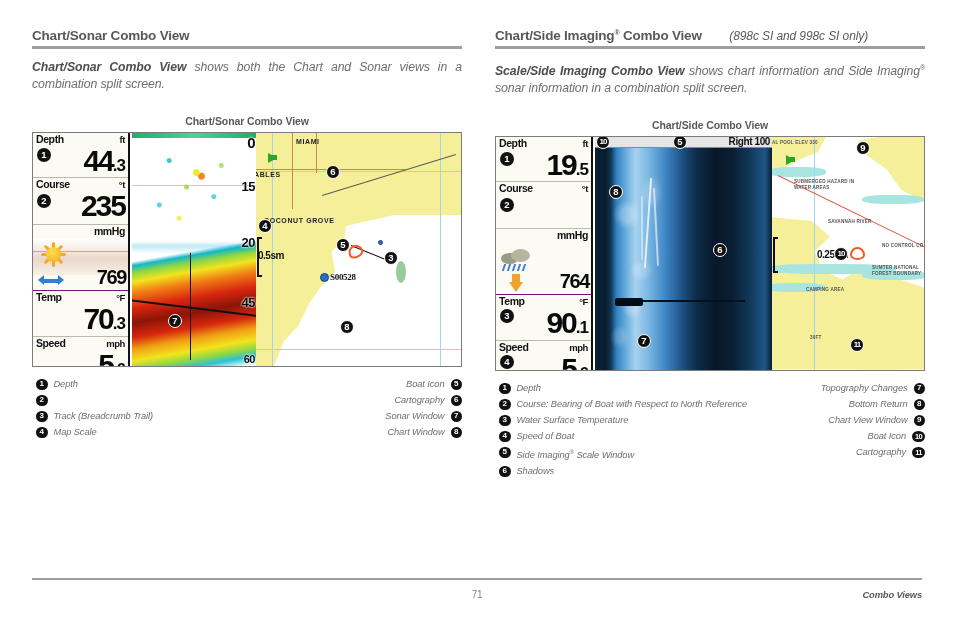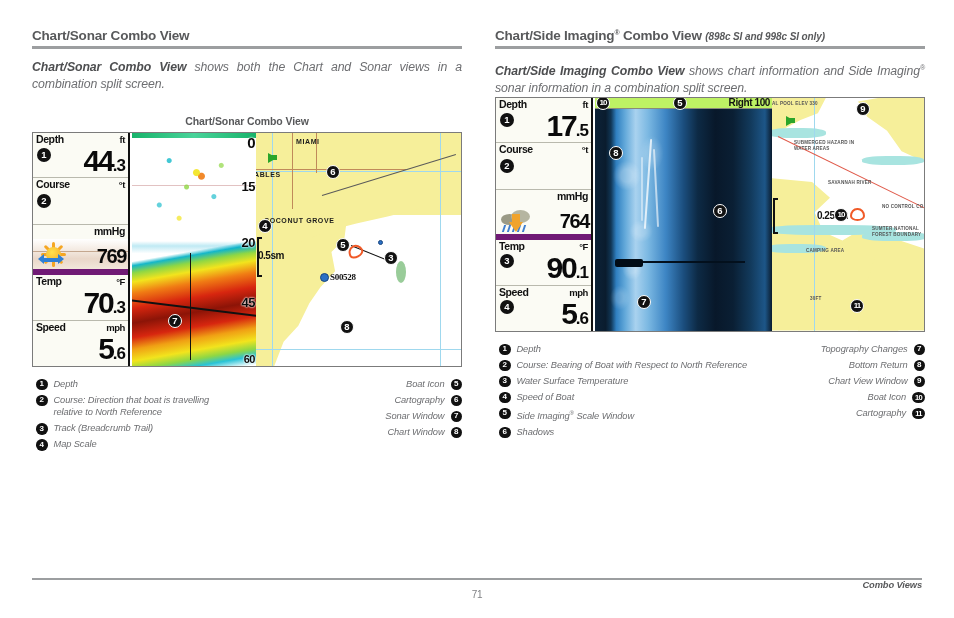--- a/index.html
+++ b/index.html
@@ -16,21 +16,21 @@
   .col-left  { left:32px; }
   .col-right { left:495px; }
 
   
   .sec-title {
     font-size:13.5px; font-weight:bold; color:#58595b;
     letter-spacing:-0.2px; white-space:nowrap;
     padding-bottom:3px;
   }
   .sec-title .suffix {
-    font-size:10px; font-style:italic; font-weight:bold; letter-spacing:-0.1px;
+    font-size:12px; font-style:italic; font-weight:normal; letter-spacing:-0.1px;margin-left:24px;
   }
   .sec-title sup { font-size:7px; vertical-align:super; }
   .rule { height:2.5px; background:#9c9ea0; width:100%; margin-bottom:10px; }
 
   .body-text {
     font-size:12.3px; line-height:17px; color:#6d6e71;
     text-align:justify; letter-spacing:-0.1px;font-style:italic;
   }
   .body-text b { color:#4d4e50; font-weight:bold; }
   .body-text sup { font-size:7px; vertical-align:super; }
@@ -63,21 +63,21 @@
   }
   .g-hdr .unit { font-size:9.5px; }
   .g-val {
     display:flex; align-items:baseline; justify-content:flex-end;
     padding-right:3px; line-height:1;
   }
   .g-big { font-size:30px; font-weight:bold; color:#0a0a0a; letter-spacing:-2px; }
   .g-dec { font-size:17px; font-weight:bold; color:#0a0a0a; letter-spacing:-1px; }
 
   
-  .baro { position:relative; height:50px; border-bottom:6px solid #701a75; overflow:hidden; }
+  .baro { position:relative; height:66px; border-bottom:1px solid #701a75; overflow:hidden; }
   .baro .mmhg {
     position:absolute; right:3px; top:0px; font-size:10.5px; font-weight:bold;
     color:#111; letter-spacing:-0.4px;
   }
   .baro .bnum {
     position:absolute; right:2px; bottom:1px; font-size:20px; font-weight:bold;
     color:#0a0a0a; letter-spacing:-1.4px;
   }
   .baro-graph {
     position:absolute; left:0; right:0; top:14px; height:36px;
@@ -163,21 +163,21 @@
   .boat{ position:absolute; width:15px; height:13px; border:2px solid #f05a28; border-radius:48% 48% 50% 50%/62% 62% 38% 38%; transform:rotate(-28deg); }
   .wpt{ position:absolute; width:9px; height:9px; border-radius:50%; background:#2a6fc4; border:1px solid #17457f; }
   .wpt-lbl{ position:absolute; font-size:9px; font-weight:bold; color:#111; letter-spacing:-0.3px; }
   .track{ position:absolute; height:1px; background:#111; }
   .green-arrow{ position:absolute; width:0;height:0;
     border-top:5px solid transparent;border-bottom:5px solid transparent;border-left:9px solid #2aa52a; }
   .green-arrow:before{ content:""; position:absolute; left:-8px; top:-2.5px; width:8px; height:5px; background:#2aa52a; }
 
   
   .si-pane{ background:#0a1c2e; overflow:hidden; }
-  .si-hdr{ position:absolute; left:0; right:0; top:0; height:11px; background:#bef264;
+  .si-hdr{ position:absolute; left:0; right:0; top:0; height:11px; background:#e5e5e5;
     border-bottom:1px solid #8a8a7a; }
   .si-hdr .rlabel{ position:absolute; right:2px; top:-1px; font-size:10px; font-weight:bold; color:#111; letter-spacing:-0.4px; }
   .si-body{ position:absolute; left:0; right:0; top:11px; bottom:0;
     background:
       linear-gradient(90deg,
         #0c2238 0%, #0a1c2e 6%, #103554 9%,
         #2f7fc0 12%, #63a9da 17%, #a9d2ef 23%, #7bb8e2 30%,
         #3d85c4 40%, #1b4e7e 50%, #0d2a45 58%, #08182a 68%,
         #0a1f34 78%, #123a5c 88%, #1d5688 96%, #0a1c2e 100%);
   }
@@ -225,21 +225,21 @@
   .leg-right .leg-txt{ margin-right:6px; }
   .leg-txt sup{ font-size:6px; vertical-align:super; }
 
   
   .footer-rule{ position:absolute; left:32px; right:32px; bottom:38px; height:2.5px; background:#9c9ea0; }
   .footer-page{
     position:absolute; bottom:18px; left:0; right:0; text-align:center;
     font-size:10px; color:#808285; letter-spacing:-0.2px;
   }
   .footer-sec{
-    position:absolute; bottom:28px; right:32px;
+    position:absolute; bottom:18px; right:32px;
     font-size:9.3px; font-style:italic; font-weight:bold; color:#58595b; letter-spacing:-0.1px;
   }
 </style>
 </head>
 <body>
 
 <div class="page">
 
   <div class="col col-left">
 
@@ -265,20 +265,23 @@
             <span class="g-big">44</span>
             <span class="g-dec">.3</span>
           </div>
           <div class="bul plain" style="left:4px; top:15px;">1</div>
         </div>
 
         <div class="g-row" style="height:47px;">
           <div class="g-hdr">
             <span>Course</span>
             <span class="unit">°t</span>
+          </div>
+          <div class="g-val">
+            <span class="g-big">235</span>
           </div>
           <div class="bul plain" style="left:4px; top:16px;">2</div>
         </div>
 
         <div class="baro">
           <div class="baro-graph"></div>
           <span class="mmhg">mmHg</span>
           <div class="wx-icon">
             <div class="ray"></div>
             <div class="ray r2"></div>
@@ -383,24 +386,20 @@
     </div>
 
     <div class="legend" style="height:80px;">
       <div class="leg-col leg-left">
         <div class="leg-item">
           <span class="leg-num">1</span>
           <span class="leg-txt">Depth</span>
         </div>
         <div class="leg-item">
           <span class="leg-num">2</span>
-          <span class="leg-txt">
-            <span>Course: Direction that boat is travelling</span><br>
-            <span>relative to North Reference</span>
-          </span>
         </div>
         <div class="leg-item">
           <span class="leg-num">3</span>
           <span class="leg-txt">Track (Breadcrumb Trail)</span>
         </div>
         <div class="leg-item">
           <span class="leg-num">4</span>
           <span class="leg-txt">Map Scale</span>
         </div>
       </div>
@@ -427,35 +426,36 @@
 
   <div class="col col-right">
 
     <div class="sec-title">
       <span>Chart/Side Imaging</span><sup>®</sup><span> Combo View</span>
       <span class="suffix">(898c SI and 998c SI only)</span>
     </div>
     <div class="rule"></div>
 
     <div class="body-text">
-      <b>Chart/Side Imaging Combo View</b><span> shows chart information and Side Imaging</span><sup>®</sup><span> sonar information in a combination split screen.</span>
+      <b>Scale/Side Imaging Combo View</b><span> shows chart information and Side Imaging</span><sup>®</sup><span> sonar information in a combination split screen.</span>
     </div>
 
+    <div class="fig-caption">Chart/Side Combo View</div>
 
     <div class="shot right">
 
       <div class="gauges">
 
         <div class="g-row" style="height:45px;">
           <div class="g-hdr">
             <span>Depth</span>
             <span class="unit">ft</span>
           </div>
           <div class="g-val">
-            <span class="g-big">17</span>
+            <span class="g-big">19</span>
             <span class="g-dec">.5</span>
           </div>
           <div class="bul plain" style="left:4px; top:15px;">1</div>
         </div>
 
         <div class="g-row" style="height:47px;">
           <div class="g-hdr">
             <span>Course</span>
             <span class="unit">°t</span>
           </div>

